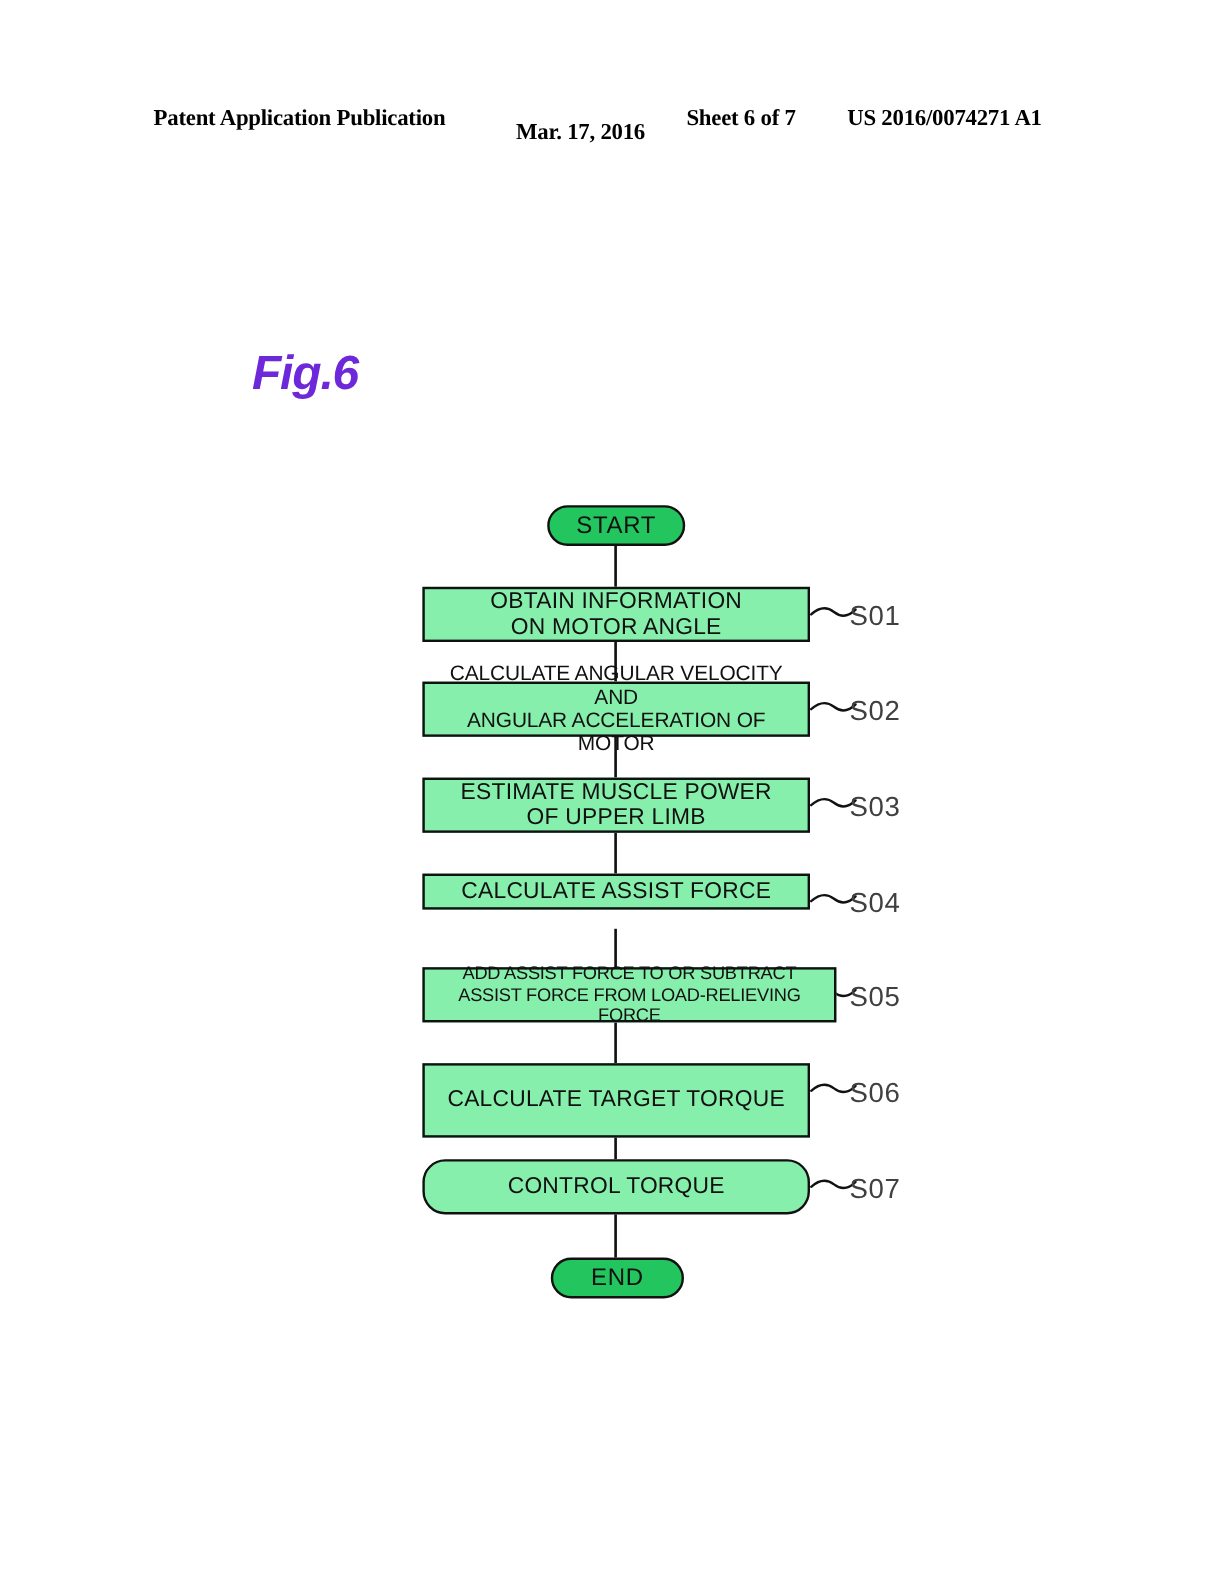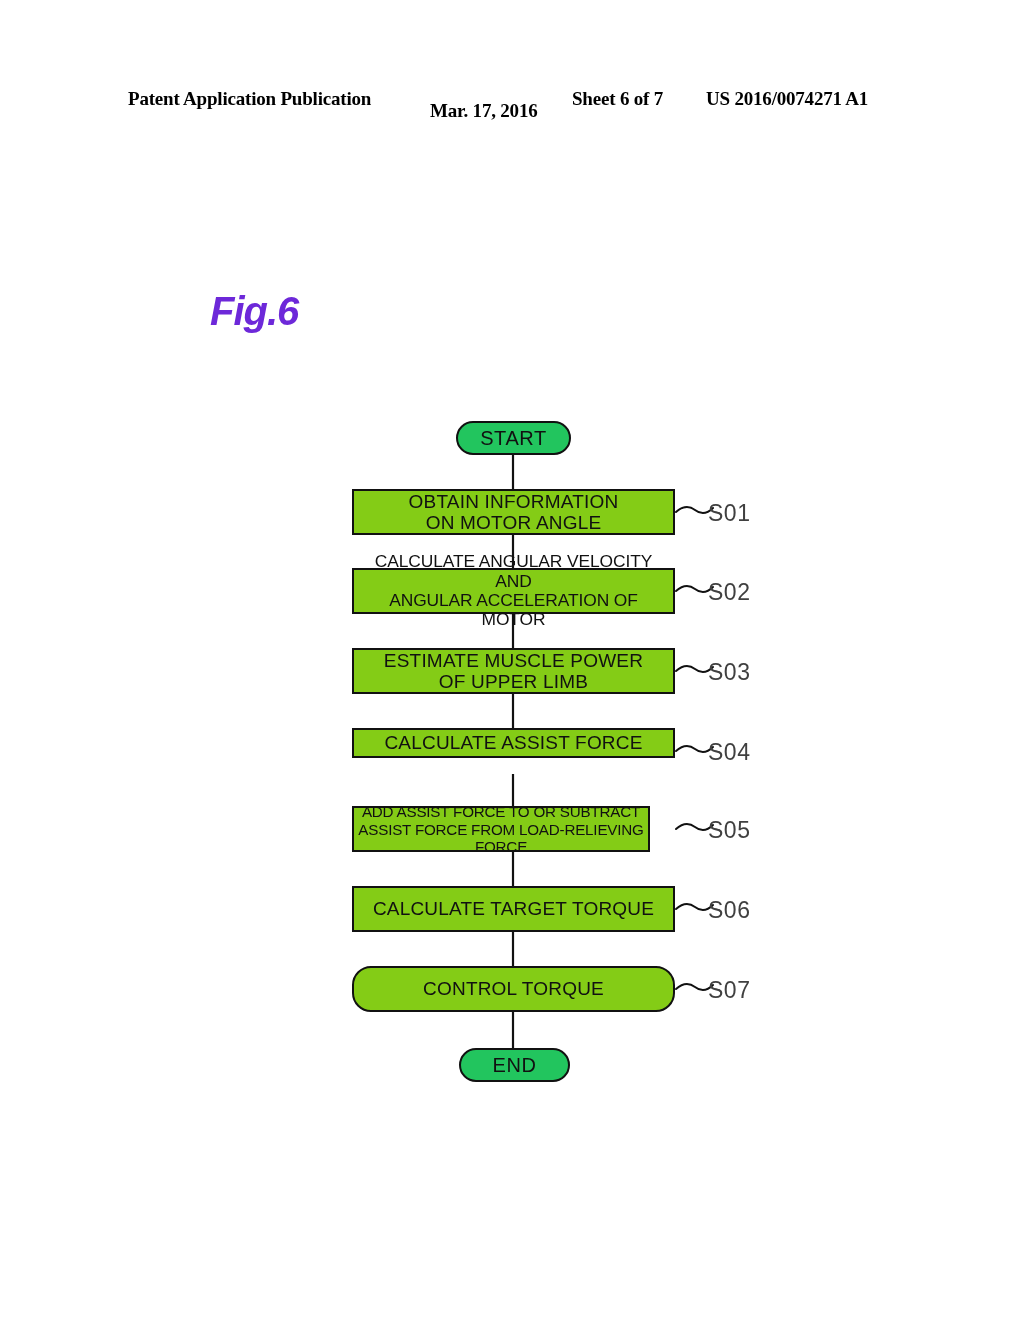--- a/index.html
+++ b/index.html
@@ -77,21 +77,21 @@
     font-size: 20px;
     letter-spacing: 0.6px;
     color: #111;
   }
 
   
   .pbox {
     position: absolute;
     box-sizing: border-box;
     border: 2.2px solid #111;
-    background: #84cc16;
+    background: #86efac;
     display: flex;
     align-items: center;
     justify-content: center;
     text-align: center;
     color: #111;
   }
   .pbox .ptext {
     line-height: 1.12;
     letter-spacing: 0.2px;
     white-space: pre-line;
@@ -168,27 +168,27 @@
     <span class="ptext">ESTIMATE MUSCLE POWER
 OF UPPER LIMB</span>
   </div>
   <div class="steplabel" style="left:708px; top:659px;">S03</div>
 
   <div class="pbox size-lg" style="left:352px; top:728px; width:323px; height:30px;">
     <span class="ptext">CALCULATE ASSIST FORCE</span>
   </div>
   <div class="steplabel" style="left:708px; top:739px;">S04</div>
 
-  <div class="pbox size-sm" style="left:352px; top:806px; width:298px; height:46px;">
+  <div class="pbox size-sm" style="left:352px; top:806px; width:345px; height:46px;">
     <span class="ptext">ADD ASSIST FORCE TO OR SUBTRACT
 ASSIST FORCE FROM LOAD-RELIEVING FORCE</span>
   </div>
   <div class="steplabel" style="left:708px; top:817px;">S05</div>
 
-  <div class="pbox size-lg" style="left:352px; top:886px; width:323px; height:46px;">
+  <div class="pbox size-lg" style="left:352px; top:886px; width:323px; height:62px;">
     <span class="ptext">CALCULATE TARGET TORQUE</span>
   </div>
   <div class="steplabel" style="left:708px; top:897px;">S06</div>
 
   <div class="pbox size-lg" style="left:352px; top:966px; width:323px; height:46px;border-radius:19px;">
     <span class="ptext">CONTROL TORQUE</span>
   </div>
   <div class="steplabel" style="left:708px; top:977px;">S07</div>
 
   <div class="terminal" style="left:459px; top:1048px; width:111px; height:34px;">

